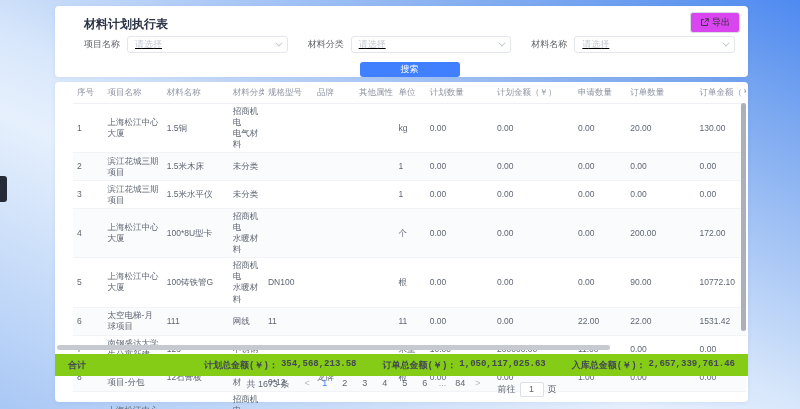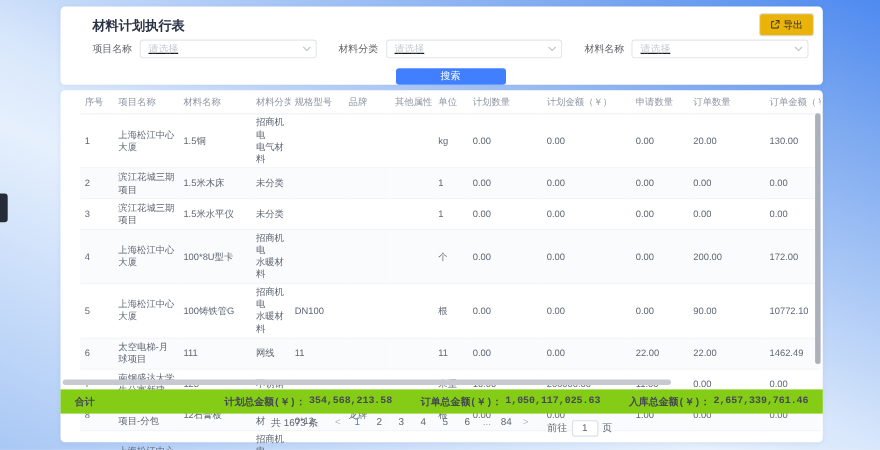--- a/index.html
+++ b/index.html
@@ -13,21 +13,21 @@
 
   .card { position:absolute; left:55px; width:693px; background:#fff; border-radius:4px;
     box-shadow:0 1px 4px rgba(40,80,160,.08);padding-left:16px; }
   .card-a { top:6px; height:71px; }
   .card-b { top:82px; height:320px; }
 
   
   .title-row { position:relative; height:26px; padding:8px 8px 0 13px; }
   .page-title { font-size:12px; font-weight:bold; color:#2b3346; }
   .export-btn { position:absolute; top:6px; right:8px; display:flex; align-items:center; gap:3px;
-    background:#eab308; border:1px solid #d9dce3; border-radius:3px; padding:3px 9px;
+    background:#d946ef; border:1px solid #d9dce3; border-radius:3px; padding:3px 9px;
     font-size:9px; color:#303133; cursor:pointer; }
   .export-btn svg { display:block; }
 
   .filter-row { display:flex; gap:20px; padding:4px 13px 0 13px; }
   .filter-group { flex:1; display:flex; align-items:center; gap:7px; }
   .filter-label { font-size:9px; color:#606266; white-space:nowrap; }
   .select-box { flex:1; height:17px; border:1px solid #e3e6ec; border-radius:3px;
     display:flex; align-items:center; justify-content:space-between; padding:0 7px;
     background:#fff; cursor:pointer;text-decoration:underline; }
   .placeholder { font-size:9px; color:#c6cad2; }
@@ -242,21 +242,21 @@
             <td>111</td>
             <td>网线</td>
             <td>11</td>
             <td></td>
             <td></td>
             <td>11</td>
             <td>0.00</td>
             <td>0.00</td>
             <td>22.00</td>
             <td>22.00</td>
-            <td>1462.49</td>
+            <td>1531.42</td>
           </tr>
           <tr>
             <td>7</td>
             <td>南钢盛达大学生公寓新建</td>
             <td>123</td>
             <td>不锈钢</td>
             <td>*</td>
             <td></td>
             <td></td>
             <td>米重</td>

